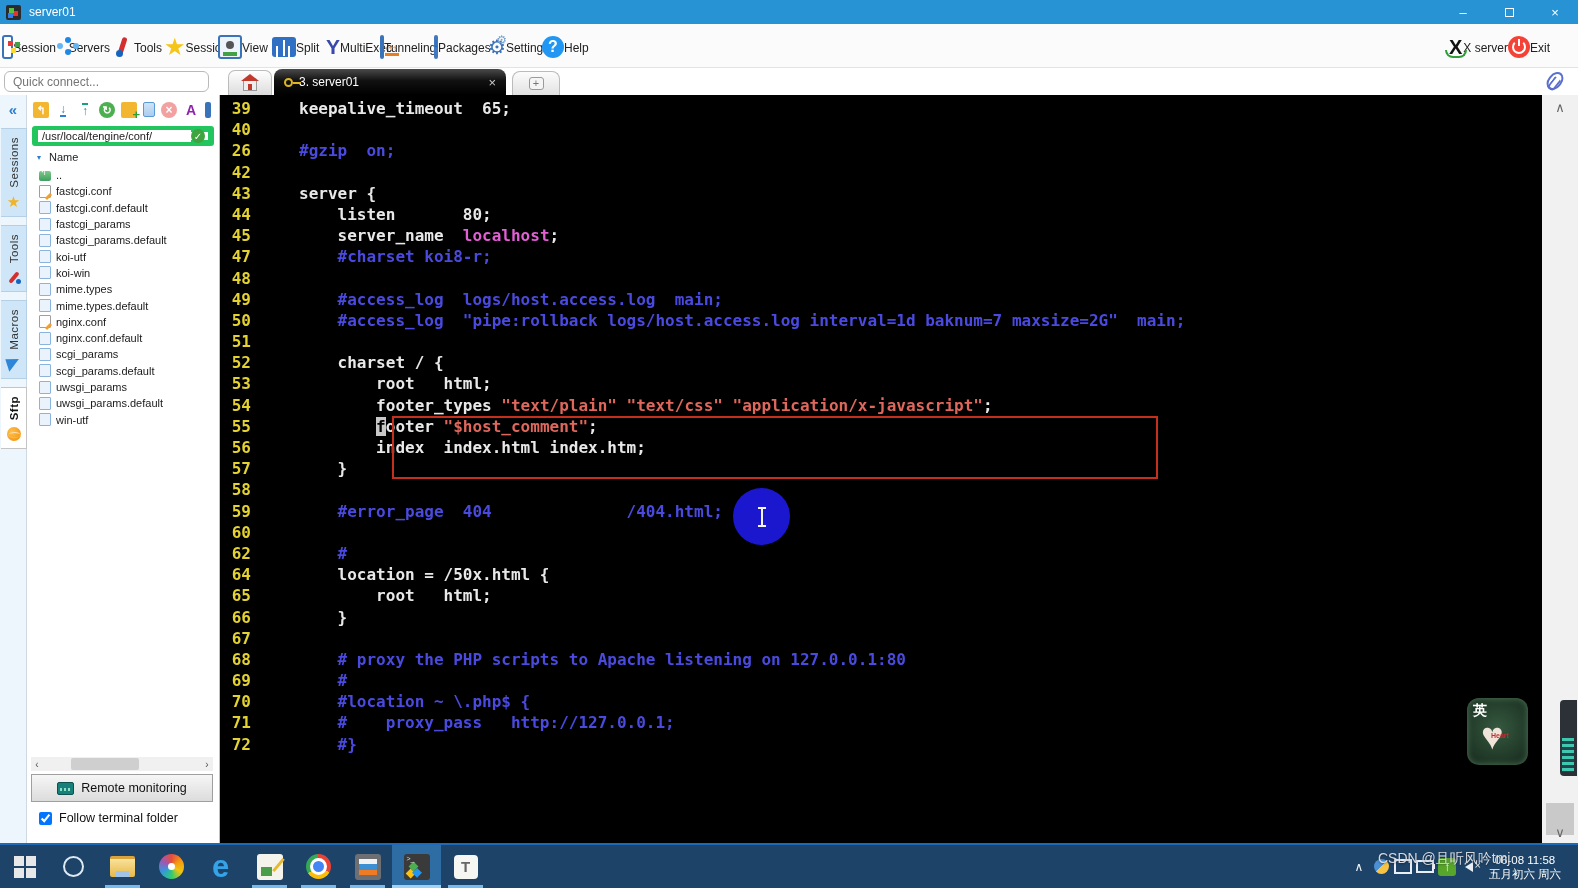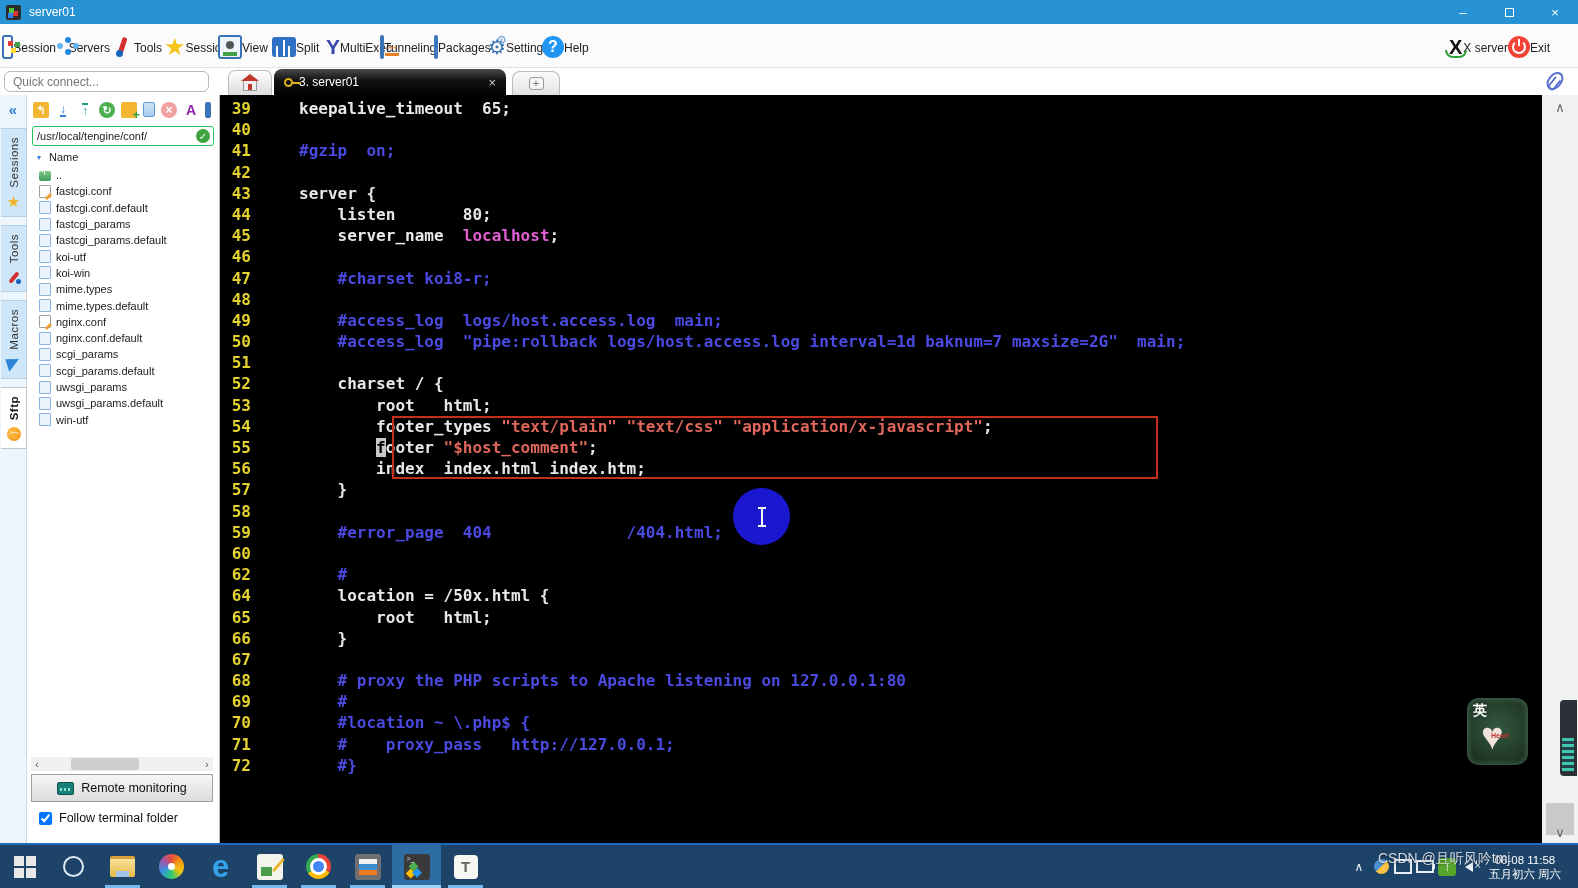--- a/index.html
+++ b/index.html
@@ -93,21 +93,21 @@
   .upload-icon::before { content:"↑"; color:#16a085; font-weight:bold; border-top:2px solid #16a085; line-height:12px; }
   .refresh-icon { background:#4caf50; border-radius:50%; }
   .refresh-icon::before { content:"↻"; color:#fff; font-size:11px; font-weight:bold; }
   .new-folder-icon { background:#f2b630; border-radius:2px; }
   .new-folder-icon::before { content:"+"; position:absolute; right:-3px; bottom:-4px; color:#2e9e3a; font-weight:bold; font-size:13px; }
   .new-file-icon { background:#fff; border:1px solid #5b9bd5; border-radius:2px; width:12px; height:15px; background:linear-gradient(#cfe3f7,#aacdee); }
   .delete-icon { background:#f2a0a0; border-radius:50%; }
   .delete-icon::before { content:"×"; color:#fff; font-weight:bold; font-size:12px; }
   .rename-icon::before { content:"A"; color:#8e24aa; font-weight:bold; font-size:14px; }
   .info-icon { background:#3b73b8; width:6px; border-radius:2px; }
-  #path-row { position:absolute; left:5px; top:31px; width:182px; height:20px; border:1px solid #22c55e; border-radius:3px; display:flex; align-items:center; }
+  #path-row { position:absolute; left:5px; top:31px; width:182px; height:20px; border:6px solid #22c55e; border-radius:3px; display:flex; align-items:center; }
   #path-input { border:none; outline:none; flex:1; font-size:11px; padding:0 4px; color:#222; min-width:0; }
   .check-icon { width:14px; height:14px; border-radius:50%; background:#3fa33f; color:#fff; font-size:10px; display:flex; align-items:center; justify-content:center; margin-right:3px; flex:none; }
   #name-header { position:absolute; left:10px; top:56px; font-size:11px; color:#222; display:flex; align-items:center; gap:8px; }
   .sort-caret { color:#2e7fd0; font-size:8px; }
   #file-list { position:absolute; left:6px; top:72px; width:180px; }
   .file-row { display:flex; align-items:center; height:16.3px; font-size:11px; color:#1a1a1a; gap:5px; padding-left:6px; }
   .fi { width:12px; height:13px; position:relative; flex:none; }
   .fi-folder { background:linear-gradient(#7ec98a,#3f9e5f); border-radius:2px; height:10px; margin-top:2px; }
   .fi-folder::before { content:"↰"; position:absolute; left:1px; top:-3px; font-size:8px; color:#fff; }
   .fi-file { background:#eaf3fc; border:1px solid #8ab4dd; border-radius:1px; }
@@ -416,26 +416,25 @@
     <div id="follow-row">
       <input type="checkbox" id="follow-cb" checked="" style="">
       <span>Follow terminal folder</span>
     </div>
   </div>
 
   <div id="terminal">
     <div id="term-lines">
         <div class="tl"><span class="ln">39</span><span class="seg c-fg">    keepalive_timeout  65;</span></div>
         <div class="tl"><span class="ln">40</span></div>
-        <div class="tl"><span class="ln">41</span><span class="seg c-comment">    #gzip  on;</span></div>
+        <div class="tl"><span class="ln">26</span><span class="seg c-comment">    #gzip  on;</span></div>
         <div class="tl"><span class="ln">42</span></div>
         <div class="tl"><span class="ln">43</span><span class="seg c-fg">    server {</span></div>
         <div class="tl"><span class="ln">44</span><span class="seg c-fg">        listen       80;</span></div>
         <div class="tl"><span class="ln">45</span><span class="seg c-fg">        server_name  </span><span class="seg c-special">localhost</span><span class="seg c-fg">;</span></div>
-        <div class="tl"><span class="ln">46</span></div>
         <div class="tl"><span class="ln">47</span><span class="seg c-comment">        #charset koi8-r;</span></div>
         <div class="tl"><span class="ln">48</span></div>
         <div class="tl"><span class="ln">49</span><span class="seg c-comment">        #access_log  logs/host.access.log  main;</span></div>
         <div class="tl"><span class="ln">50</span><span class="seg c-comment">        #access_log  "pipe:rollback logs/host.access.log interval=1d baknum=7 maxsize=2G"  main;</span></div>
         <div class="tl"><span class="ln">51</span></div>
         <div class="tl"><span class="ln">52</span><span class="seg c-fg">        charset / {</span></div>
         <div class="tl"><span class="ln">53</span><span class="seg c-fg">            root   html;</span></div>
         <div class="tl"><span class="ln">54</span><span class="seg c-fg">            footer_types </span><span class="seg c-string">"text/plain"</span><span class="seg c-fg"> </span><span class="seg c-string">"text/css"</span><span class="seg c-fg"> </span><span class="seg c-string">"application/x-javascript"</span><span class="seg c-fg">;</span></div>
         <div class="tl"><span class="ln">55</span><span class="seg c-fg">            </span><span class="seg c-cursor">f</span><span class="seg c-fg">ooter </span><span class="seg c-string">"$host_comment"</span><span class="seg c-fg">;</span></div>
         <div class="tl"><span class="ln">56</span><span class="seg c-fg">            index  index.html index.htm;</span></div>

